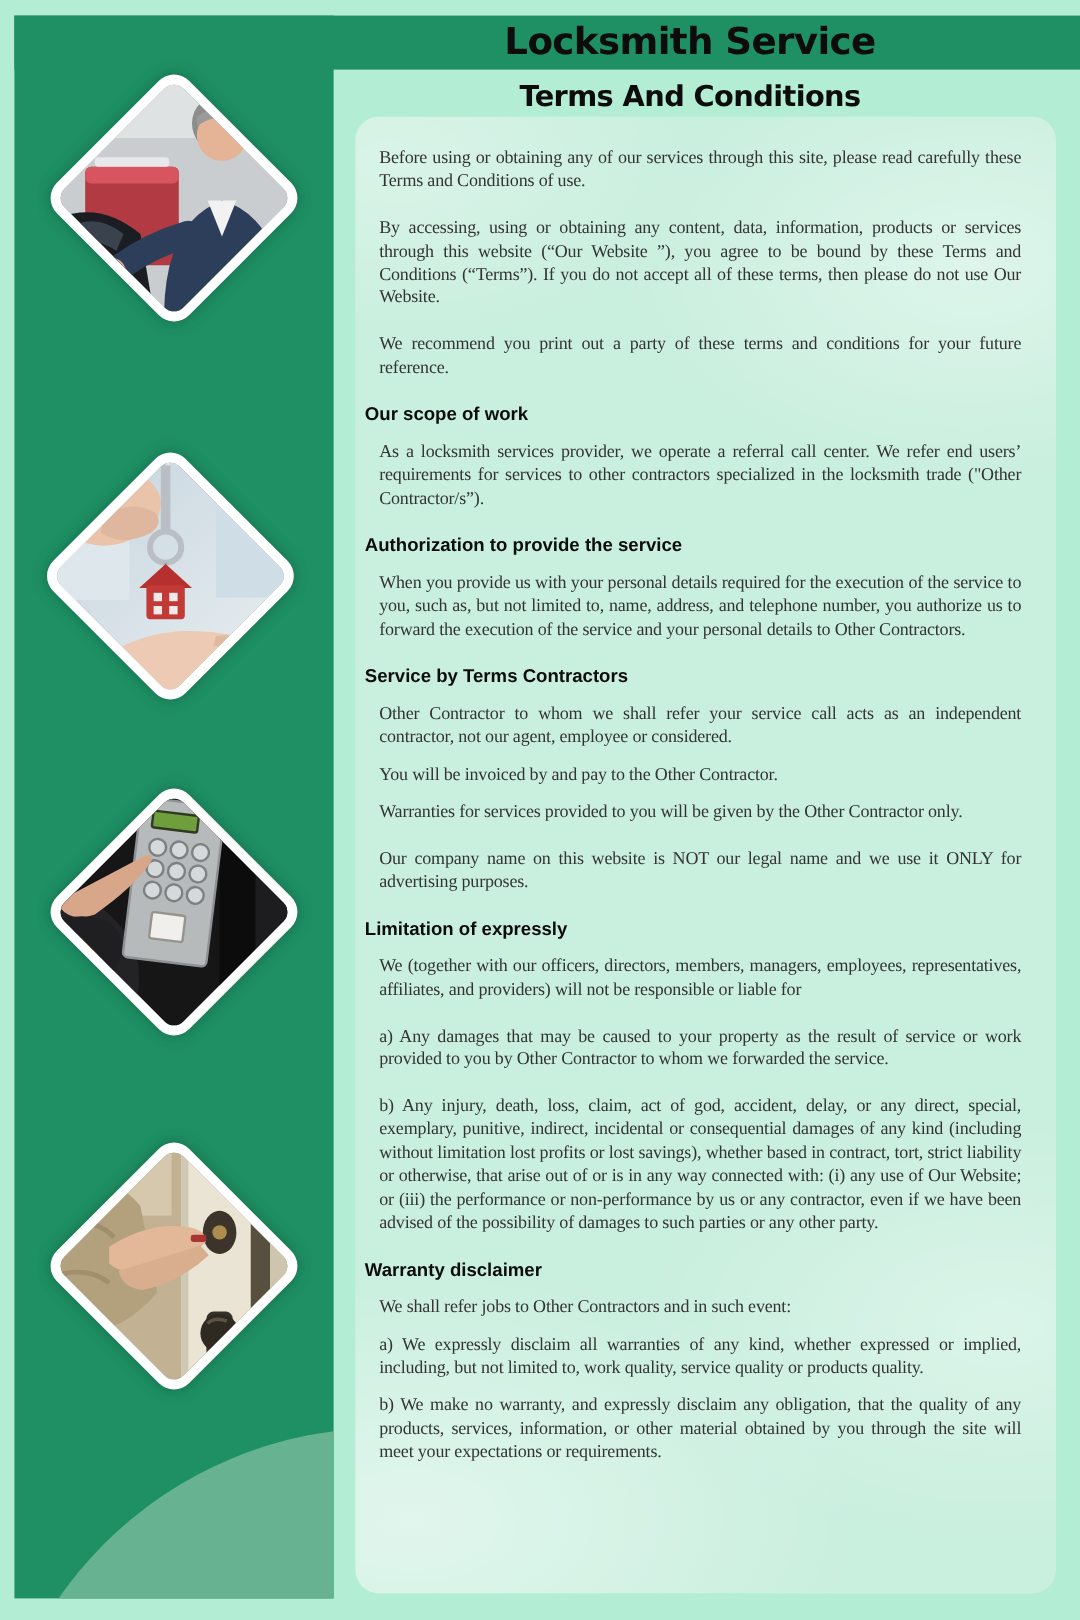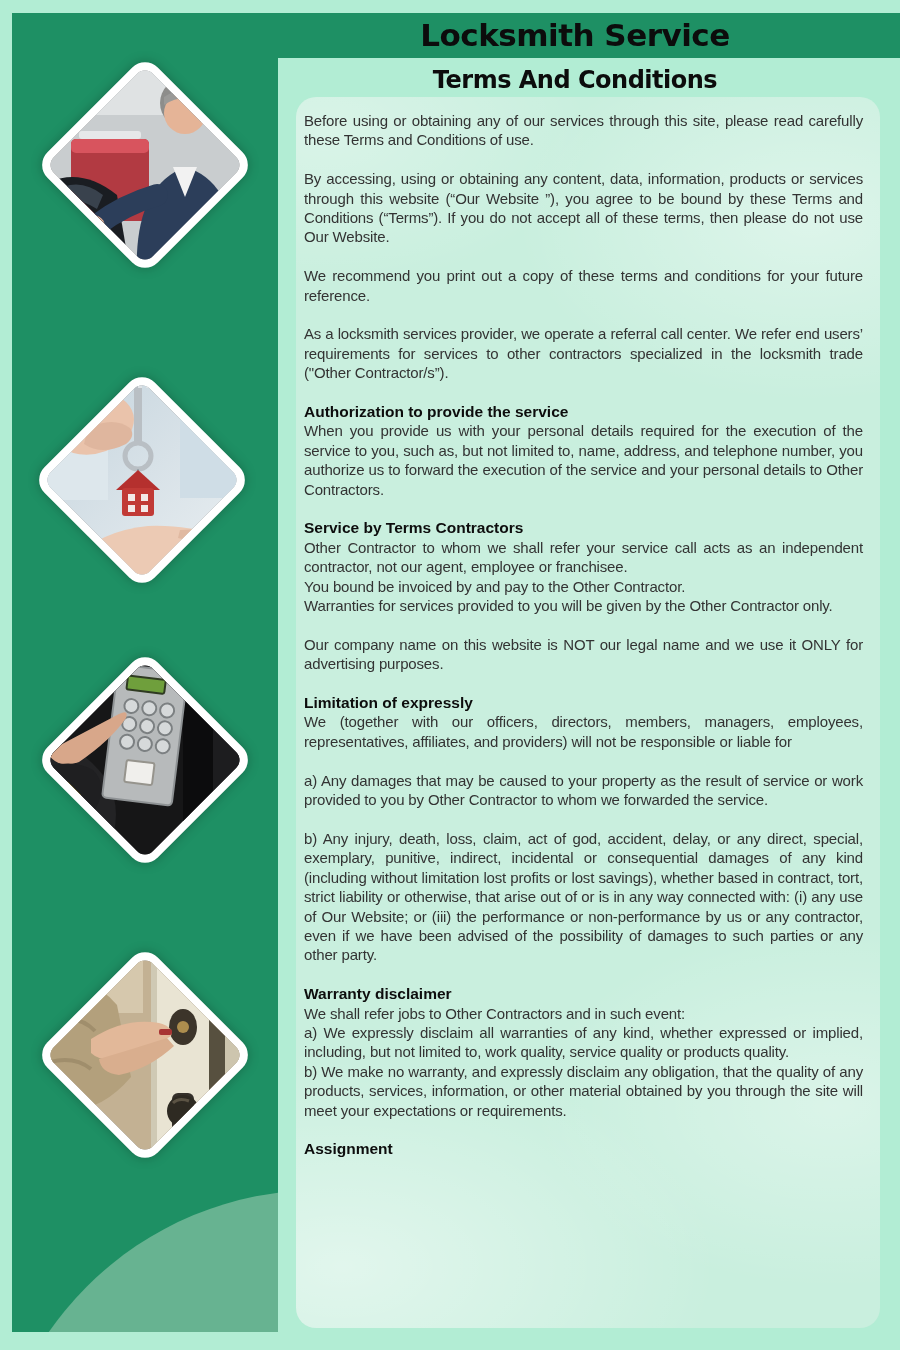--- a/index.html
+++ b/index.html
@@ -73,21 +73,21 @@
       #c9efde;
     box-sizing:border-box;
     padding:14px 17px 0 8px;
   }
   .sec-heading{
     font-size:15.5px;font-weight:bold;color:#0d0d0d;
     line-height:19.4px;margin:0;
   }
   .chunk{
     font-size:15px;letter-spacing:-0.15px;color:#333333;
-    line-height:19.4px;margin:0;text-align:justify;
+    line-height:19.4px;margin:12px;text-align:justify;font-family:Liberation Serif, serif;
   }
   .group{margin:0 0 19.4px 0;}
   .section{margin:0;}
 </style>
 </head>
 <body>
 
 <div class="band"></div>
 <div class="band-title-wrap">
   <div class="page-title">Locksmith Service</div>
@@ -219,48 +219,49 @@
   <div class="section">
 
     <div class="sec-body">
           <div class="group">
             <p class="chunk">Before using or obtaining any of our services through this site, please read carefully these Terms and Conditions of use.</p>
           </div>
           <div class="group">
             <p class="chunk">By accessing, using or obtaining any content, data, information, products or services through this website (“Our Website ”), you agree to be bound by these Terms and Conditions (“Terms”). If you do not accept all of these terms, then please do not use Our Website.</p>
           </div>
           <div class="group">
-            <p class="chunk">We recommend you print out a copy of these terms and conditions for your future reference.</p>
-          </div>
-        </div>
-  </div>
-
-  <div class="section">
+            <p class="chunk">We recommend you print out a party of these terms and conditions for your future reference.</p>
+          </div>
+        </div>
+  </div>
+
+  <div class="section">
+    <div class="sec-heading">Our scope of work</div>
     <div class="sec-body">
           <div class="group">
             <p class="chunk">As a locksmith services provider, we operate a referral call center. We refer end users’ requirements for services to other contractors specialized in the locksmith trade ("Other Contractor/s”).</p>
           </div>
         </div>
   </div>
 
   <div class="section">
     <div class="sec-heading">Authorization to provide the service</div>
     <div class="sec-body">
           <div class="group">
             <p class="chunk">When you provide us with your personal details required for the execution of the service to you, such as, but not limited to, name, address, and telephone number, you authorize us to forward the execution of the service and your personal details to Other Contractors.</p>
           </div>
         </div>
   </div>
 
   <div class="section">
     <div class="sec-heading">Service by Terms Contractors</div>
     <div class="sec-body">
           <div class="group">
-            <p class="chunk">Other Contractor to whom we shall refer your service call acts as an independent contractor, not our agent, employee or franchisee.</p>
-            <p class="chunk">You bound be invoiced by and pay to the Other Contractor.</p>
+            <p class="chunk">Other Contractor to whom we shall refer your service call acts as an independent contractor, not our agent, employee or considered.</p>
+            <p class="chunk">You will be invoiced by and pay to the Other Contractor.</p>
             <p class="chunk">Warranties for services provided to you will be given by the Other Contractor only.</p>
           </div>
         </div>
   </div>
 
   <div class="section">
 
     <div class="sec-body">
           <div class="group">
             <p class="chunk">Our company name on this website is NOT our legal name and we use it ONLY for advertising purposes.</p>
@@ -288,16 +289,15 @@
     <div class="sec-body">
           <div class="group">
             <p class="chunk">We shall refer jobs to Other Contractors and in such event:</p>
             <p class="chunk">a) We expressly disclaim all warranties of any kind, whether expressed or implied, including, but not limited to, work quality, service quality or products quality.</p>
             <p class="chunk">b) We make no warranty, and expressly disclaim any obligation, that the quality of any products, services, information, or other material obtained by you through the site will meet your expectations or requirements.</p>
           </div>
         </div>
   </div>
 
   <div class="section">
-    <div class="sec-heading">Assignment</div>
   </div>
 </div>
 </div>
 
 </body></html>

